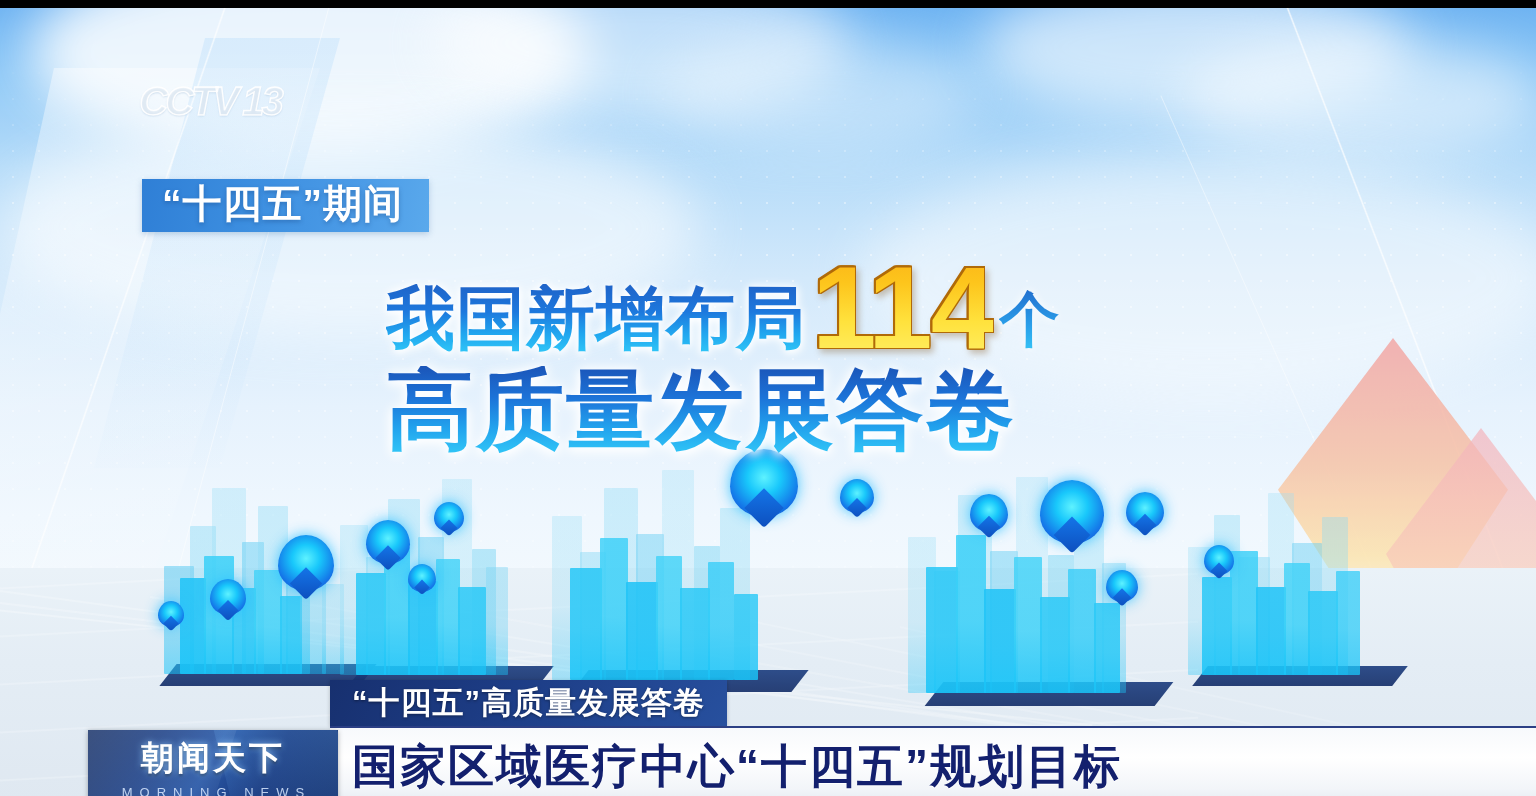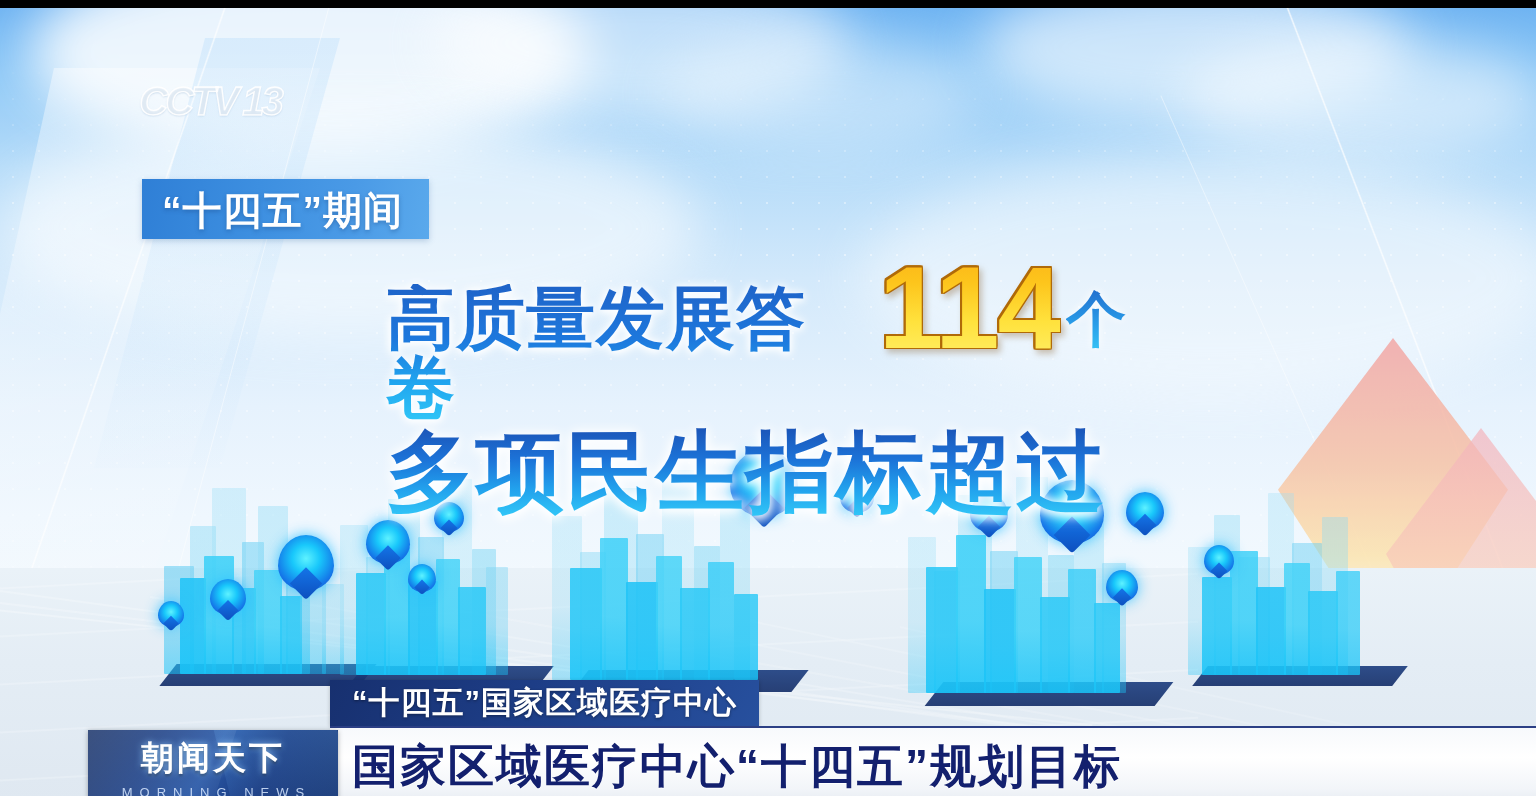--- a/index.html
+++ b/index.html
@@ -83,21 +83,21 @@
     color:rgba(255,255,255,.55);
     -webkit-text-stroke:1.4px rgba(255,255,255,.92);
     text-shadow:0 1px 2px rgba(120,160,200,.45);
     font-family:"Liberation Sans",sans-serif;}
   .cctv-sub{text-align:center;font-size:23px;font-weight:bold;letter-spacing:14px;
     color:rgba(255,255,255,.5);
     -webkit-text-stroke:1.1px rgba(255,255,255,.9);
     text-shadow:0 1px 2px rgba(120,160,200,.4);margin-top:2px;padding-left:14px;}
 
   
-  #period-badge{position:absolute;left:142px;top:171px;padding:12px 26px 9px 20px;
+  #period-badge{position:absolute;left:142px;top:171px;padding:5px 26px 9px 20px;
     background:linear-gradient(100deg,#2f7fd6 0%,#3d8fe0 40%,#4a9ae6 72%,#5aa9ec 100%);
     box-shadow:0 2px 6px rgba(40,90,150,.25);}
   #period-badge .t{font-size:39px;font-weight:bold;color:#fff;letter-spacing:1px;line-height:1;
     text-shadow:0 2px 4px rgba(20,60,120,.35);}
 
   
   #headline{position:absolute;left:386px;top:236px;width:740px;}
   .hl-row{display:flex;align-items:baseline;line-height:1;}
   .hl-blue{
     font-size:69px;font-weight:bold;letter-spacing:1px;
@@ -343,31 +343,31 @@
       <span class="cctv-txt" style="margin-left:6px;">13</span>
     </div>
   </div>
 
   <div id="period-badge">
     <span class="t">“十四五”期间</span>
   </div>
 
   <div id="headline">
     <div class="hl-row">
-      <span class="hl-blue">高质量发展答卷</span>
+      <span class="hl-blue">我国新增布局</span>
       <span class="hl-num">114</span>
       <span class="hl-ge">个</span>
     </div>
     <div class="hl-row hl-row2">
-      <span class="hl-big">多项民生指标超过</span>
+      <span class="hl-big">高质量发展答卷</span>
     </div>
   </div>
 
   <div id="sub-banner">
-    <span class="t">“十四五”国家区域医疗中心</span>
+    <span class="t">“十四五”高质量发展答卷</span>
   </div>
 
   <div id="main-banner">
     <span class="t">国家区域医疗中心“十四五”规划目标</span>
   </div>
 
   <div id="program-logo">
     <div class="sheen"></div>
     <div class="sheen2"></div>
     <div class="cn">朝闻天下</div>

